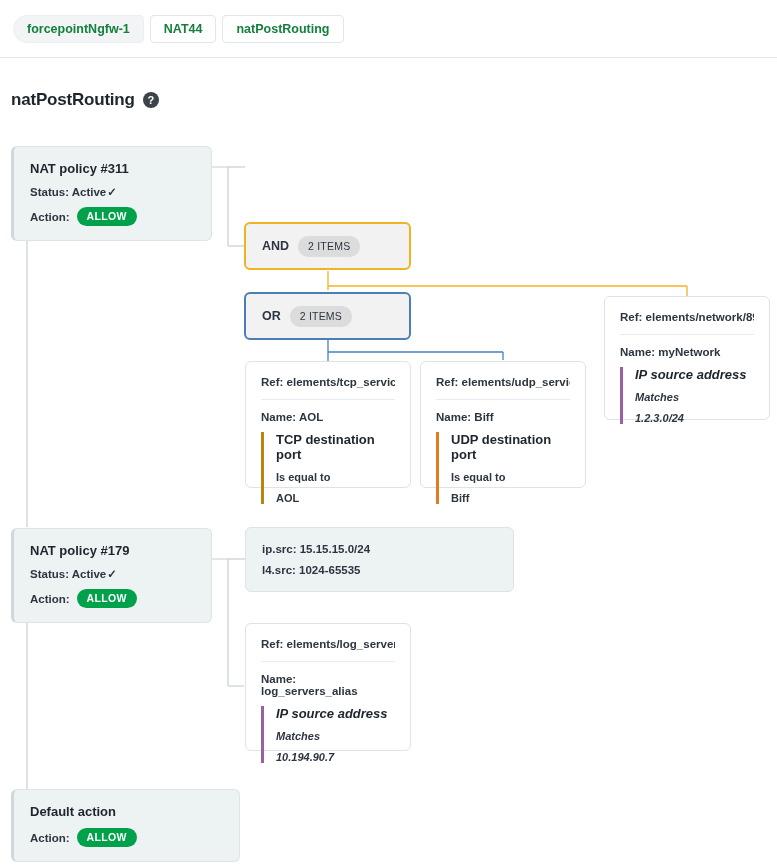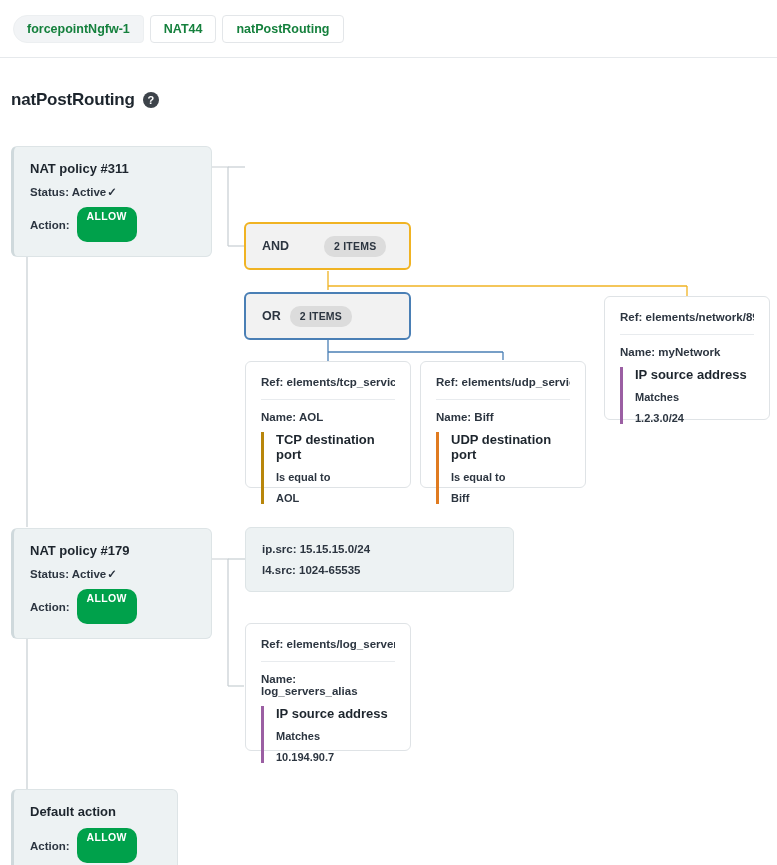--- a/index.html
+++ b/index.html
@@ -68,65 +68,65 @@
     padding: 14px 16px;
   }
   .policy-title { font-size: 13px; font-weight: bold; color: #1d252d; margin-bottom: 9px; }
   .policy-row { font-size: 11.5px; font-weight: bold; color: #2c3540; margin-bottom: 8px; display: flex; align-items: center; }
   .policy-row:last-child { margin-bottom: 0; }
   .check { font-weight: bold; margin-left: 1px; }
   .allow-badge {
     display: inline-flex; align-items: center; justify-content: center;
     background: #00a14b; color: #ffffff;
     font-size: 10.5px; font-weight: bold; letter-spacing: 0.3px;
-    border-radius: 10px; padding: 3px 10px 20px; margin-left: 7px;
+    border-radius: 10px; padding: 3px 10px 4px; margin-left: 7px;
   }
 
   
   .match-card {
     background: #edf2f3;
     border: 1px solid #dde4e6;
     border-radius: 6px;
     padding: 15px 16px;
   }
   .match-line { font-size: 11.5px; font-weight: bold; color: #2c3540; margin-bottom: 9px; }
   .match-line:last-child { margin-bottom: 0; }
 
   
   .op-box {
     background: #f2f2f2;
     border-radius: 6px;
     padding: 0 16px;
     height: 48px;
     display: flex; align-items: center;
   }
-  .op-box.and { border: 2px solid #f0b323; gap: 26px; }
+  .op-box.and { border: 2px solid #f0b323; }
   .op-box.or  { border: 2px solid #4a7fb5; }
   .op-label { font-size: 12.5px; font-weight: bold; color: #2c3540; margin-right: 9px; }
   .items-badge {
     background: #dcdcdc; color: #2c3540;
-    font-size: 10.5px; font-weight: bold; letter-spacing: 0.2px;
+    font-size: 10.5px; font-weight: normal; letter-spacing: 0.2px;
     border-radius: 10px; padding: 4px 10px 5px;
   }
 
   
   .elem-card {
     background: #ffffff;
     border: 1px solid #dfe3e6;
     border-radius: 6px;
     padding: 14px 15px 16px;
   }
   .elem-ref {
     font-size: 11.5px; font-weight: bold; color: #2c3540;
     padding-bottom: 11px; border-bottom: 1px solid #e8ebee;
     white-space: nowrap; overflow: hidden;
   }
   .elem-name { font-size: 11.5px; font-weight: bold; color: #2c3540; margin: 11px 0 9px; }
   .elem-detail { border-left: 3px solid #b8860b; padding-left: 12px; }
-  .elem-detail.purple { border-left-color: #9b5fa3; }
+  .elem-detail.purple { border-left-color: #9b5fa3; font-style: italic; }
   .elem-detail.orange { border-left-color: #e07b20; }
   .elem-detail-title { font-size: 13px; font-weight: bold; color: #1d252d; margin-bottom: 9px; }
   .elem-detail-op { font-size: 11px; font-weight: bold; color: #2c3540; margin-bottom: 9px; }
   .elem-detail-val { font-size: 11px; font-weight: bold; color: #2c3540; }
 </style>
 </head>
 <body>
 
 <div class="breadcrumb-bar">
   <div class="crumb first">forcepointNgfw-1</div>
@@ -244,21 +244,21 @@
   <div class="node elem-card" style="left:245px; top:623px; width:166px; height:128px;">
     <div class="elem-ref">Ref: elements/log_servers_al…</div>
     <div class="elem-name">Name: log_servers_alias</div>
     <div class="elem-detail purple">
       <div class="elem-detail-title">IP source address</div>
       <div class="elem-detail-op">Matches</div>
       <div class="elem-detail-val">10.194.90.7</div>
     </div>
   </div>
 
-  <div class="node policy-card" style="left:11px; top:789px; width:167px;">
+  <div class="node policy-card" style="left:11px; top:789px; width:229px;">
     <div class="policy-title">Default action</div>
     <div class="policy-row">
       <span>Action:</span>
       <span class="allow-badge">ALLOW</span>
     </div>
   </div>
 
 </div>
 
 </body></html>

